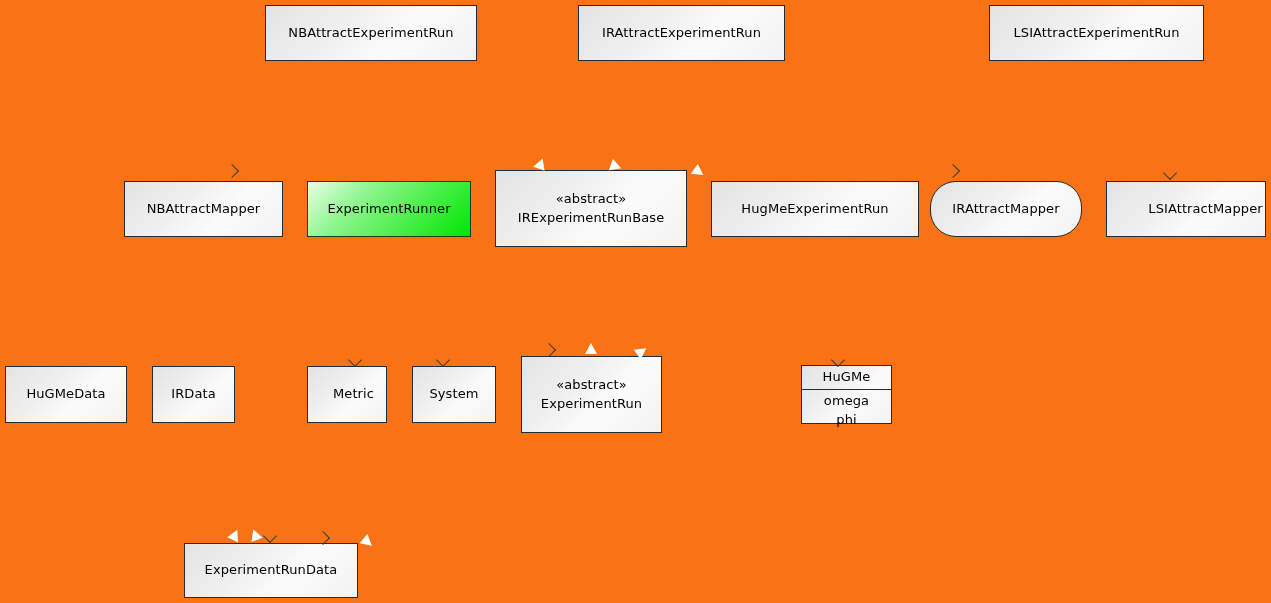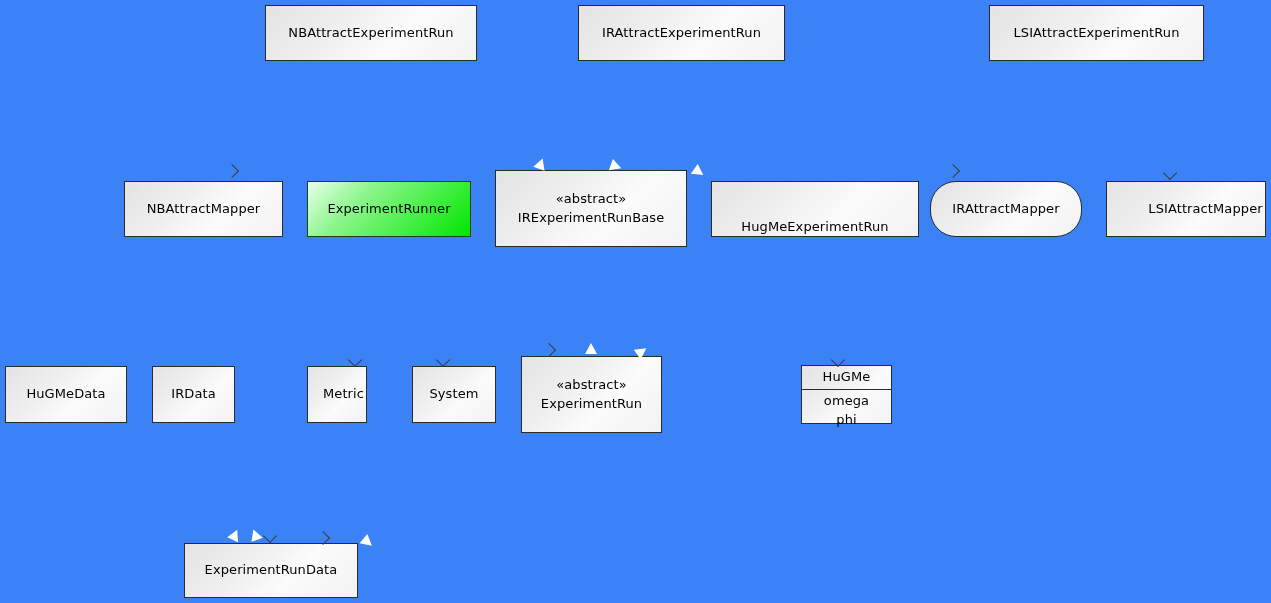--- a/index.html
+++ b/index.html
@@ -7,21 +7,21 @@
     padding: 0;
     background: #000000;
   }
   body {
     font-family: "DejaVu Sans", sans-serif;
   }
   #diagram {
     position: relative;
     width: 1271px;
     height: 603px;
-    background: #3b82f6;
+    background: #f97316;
     overflow: hidden;
   }
 
   
   .node {
     position: absolute;
     box-sizing: border-box;
     border: 1px solid #2b2b2b;
     background: linear-gradient(135deg, #e3e3e3 0%, #efefef 35%, #fbfbfb 62%, #f2f2f2 100%);
     color: #000000;
@@ -107,36 +107,36 @@
     <div class="node" style="left: 124px; top: 181px; width: 159px; height: 56px;">
       <span class="nname">NBAttractMapper</span>
     </div>
     <div class="node current" style="left: 307px; top: 181px; width: 164px; height: 56px;">
       <span class="nname">ExperimentRunner</span>
     </div>
     <div class="node" style="left: 495px; top: 170px; width: 192px; height: 77px;">
       <span class="stereo">«abstract»</span>
       <span class="nname">IRExperimentRunBase</span>
     </div>
-    <div class="node" style="left: 711px; top: 181px; width: 208px; height: 56px; justify-content: flex-end;">
+    <div class="node" style="left: 711px; top: 181px; width: 208px; height: 56px;">
       <span class="nname">HugMeExperimentRun</span>
     </div>
     <div class="node" style="left: 930px; top: 181px; width: 152px; height: 56px; border-radius: 26px;">
       <span class="nname">IRAttractMapper</span>
     </div>
     <div class="node" style="left: 1106px; top: 181px; width: 160px; height: 56px; padding-left: 39px;">
       <span class="nname">LSIAttractMapper</span>
     </div>
     <div class="node" style="left: 5px; top: 366px; width: 122px; height: 57px;">
       <span class="nname">HuGMeData</span>
     </div>
     <div class="node" style="left: 152px; top: 366px; width: 83px; height: 57px;">
       <span class="nname">IRData</span>
     </div>
-    <div class="node" style="left: 307px; top: 366px; width: 60px; height: 57px; padding-left: 13px;">
+    <div class="node" style="left: 307px; top: 366px; width: 80px; height: 57px; padding-left: 13px;">
       <span class="nname">Metric</span>
     </div>
     <div class="node" style="left: 412px; top: 366px; width: 84px; height: 57px;">
       <span class="nname">System</span>
     </div>
     <div class="node" style="left: 521px; top: 356px; width: 141px; height: 77px;">
       <span class="stereo">«abstract»</span>
       <span class="nname">ExperimentRun</span>
     </div>
     <div class="node" style="left: 184px; top: 543px; width: 174px; height: 55px;">

